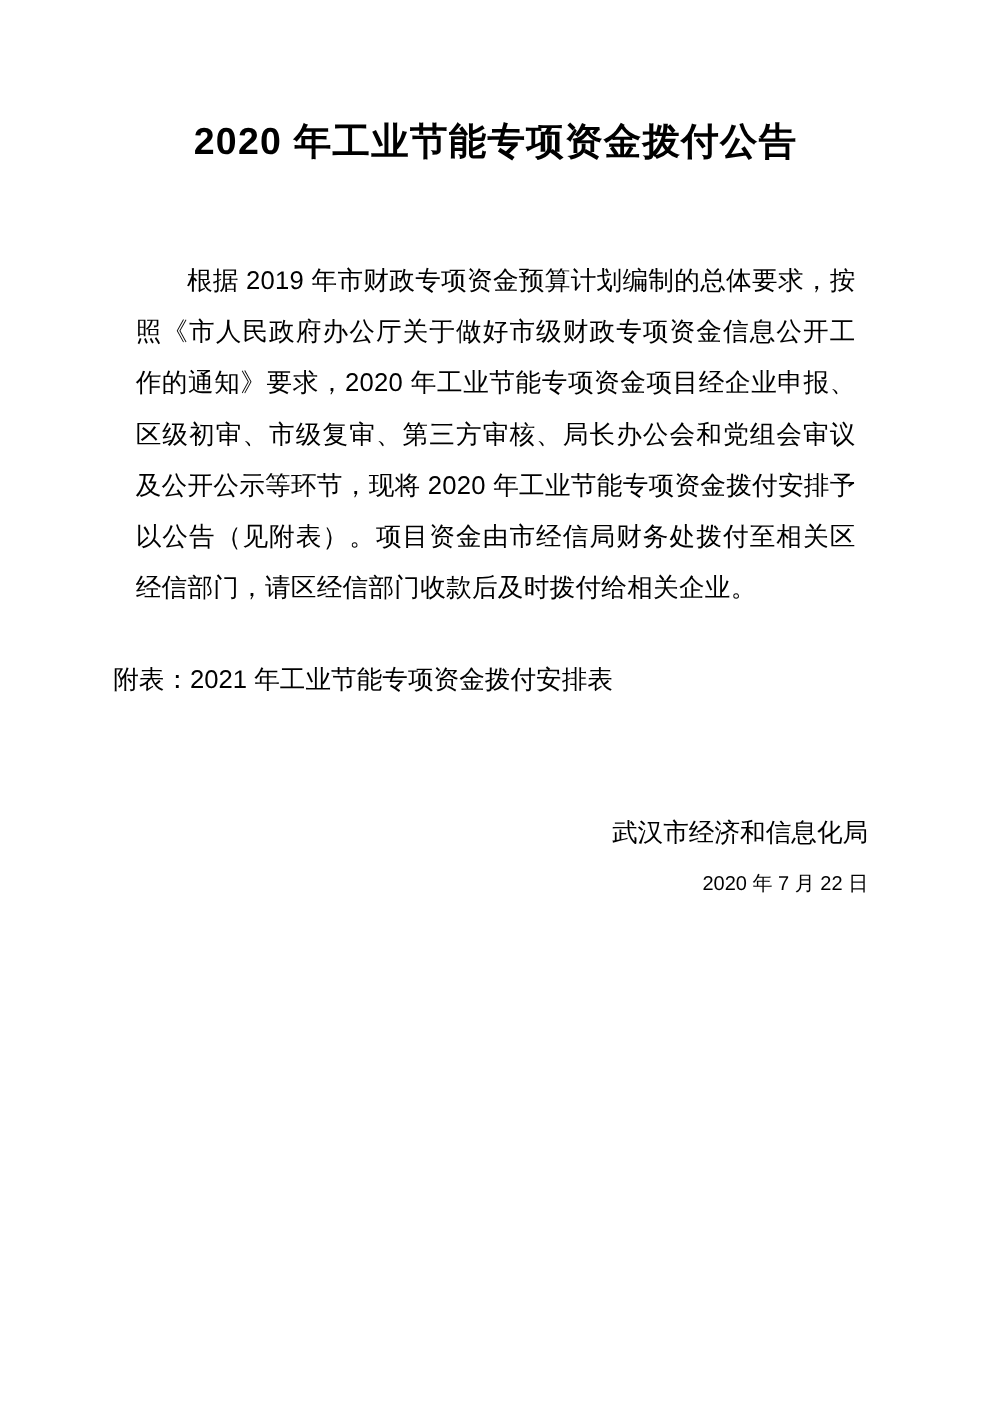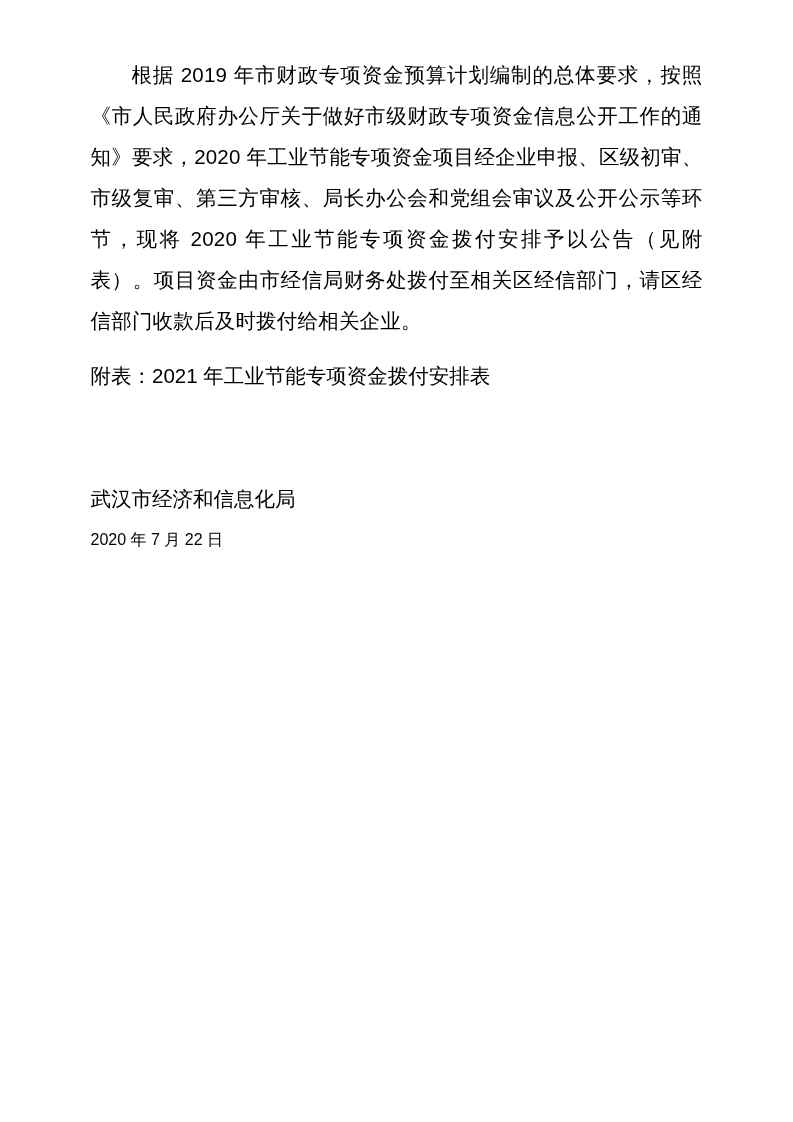--- a/index.html
+++ b/index.html
@@ -35,58 +35,59 @@
   .body-block {
     margin: 0 auto;
     width: 612px;
     padding-top: 54px;
   }
   .para {
     font-size: 20.5px;
     line-height: 41px;
     text-align: justify;
     text-justify: inter-ideograph;
-    margin: 0;
+    margin: 18px;
     font-family: "Liberation Sans", "DejaVu Sans", sans-serif;
     letter-spacing: 0.2px;
   }
   .para.indent {
     text-indent: 2em;
   }
   .attach-line {
     font-size: 20.5px;
     line-height: 41px;
     margin: 0;
     padding-top: 14px;
     font-family: "Liberation Sans", "DejaVu Sans", sans-serif;
   }
   .signature {
     margin: 0 auto;
     width: 612px;
     padding-top: 82px;
-    text-align: left;
+    text-align: right;
   }
   .sig-org {
     font-size: 20.5px;
     line-height: 41px;
     padding-right: 8px;
     font-family: "Liberation Sans", "DejaVu Sans", sans-serif;
   }
   .sig-date {
     font-size: 16px;
     line-height: 41px;
     padding-right: 8px;
     font-family: "Liberation Sans", "DejaVu Sans", sans-serif;
   }
 </style>
 </head>
 <body>
 
 <div class="page">
 
+  <h1 class="doc-title">2020 年工业节能专项资金拨付公告</h1>
 
   <div class="body-block">
     <p class="para indent">根据 2019 年市财政专项资金预算计划编制的总体要求，按照《市人民政府办公厅关于做好市级财政专项资金信息公开工作的通知》要求，2020 年工业节能专项资金项目经企业申报、区级初审、市级复审、第三方审核、局长办公会和党组会审议及公开公示等环节，现将 2020 年工业节能专项资金拨付安排予以公告（见附表）。项目资金由市经信局财务处拨付至相关区经信部门，请区经信部门收款后及时拨付给相关企业。</p>
 
     <p class="attach-line">附表：2021 年工业节能专项资金拨付安排表</p>
   </div>
 
   <div class="signature">
     <div class="sig-org">武汉市经济和信息化局</div>
     <div class="sig-date">2020 年 7 月 22 日</div>

